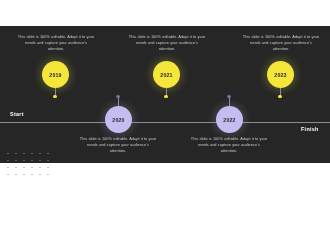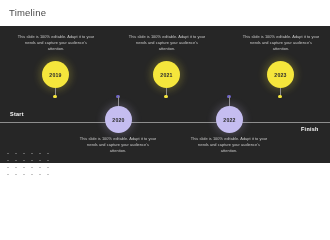--- a/index.html
+++ b/index.html
@@ -90,21 +90,20 @@
     width:4px;height:4px;
     background-image:radial-gradient(circle, rgba(160,160,160,.6) .6px, transparent .7px);
     background-size:2px 2px;
   }
 </style>
 </head>
 <body>
 
 <div class="slide">
 
-  <div class="page-title">Timeline</div>
 
   <div class="dark-panel">
 
     <div class="axis"></div>
 
     <div class="end-label end-start">Start</div>
 
     <div class="end-label end-finish">Finish</div>
 
     <div class="caption" style="left:17px;top:8px;">This slide is 100% editable. Adapt it to your needs and capture your audience's attention.</div>

